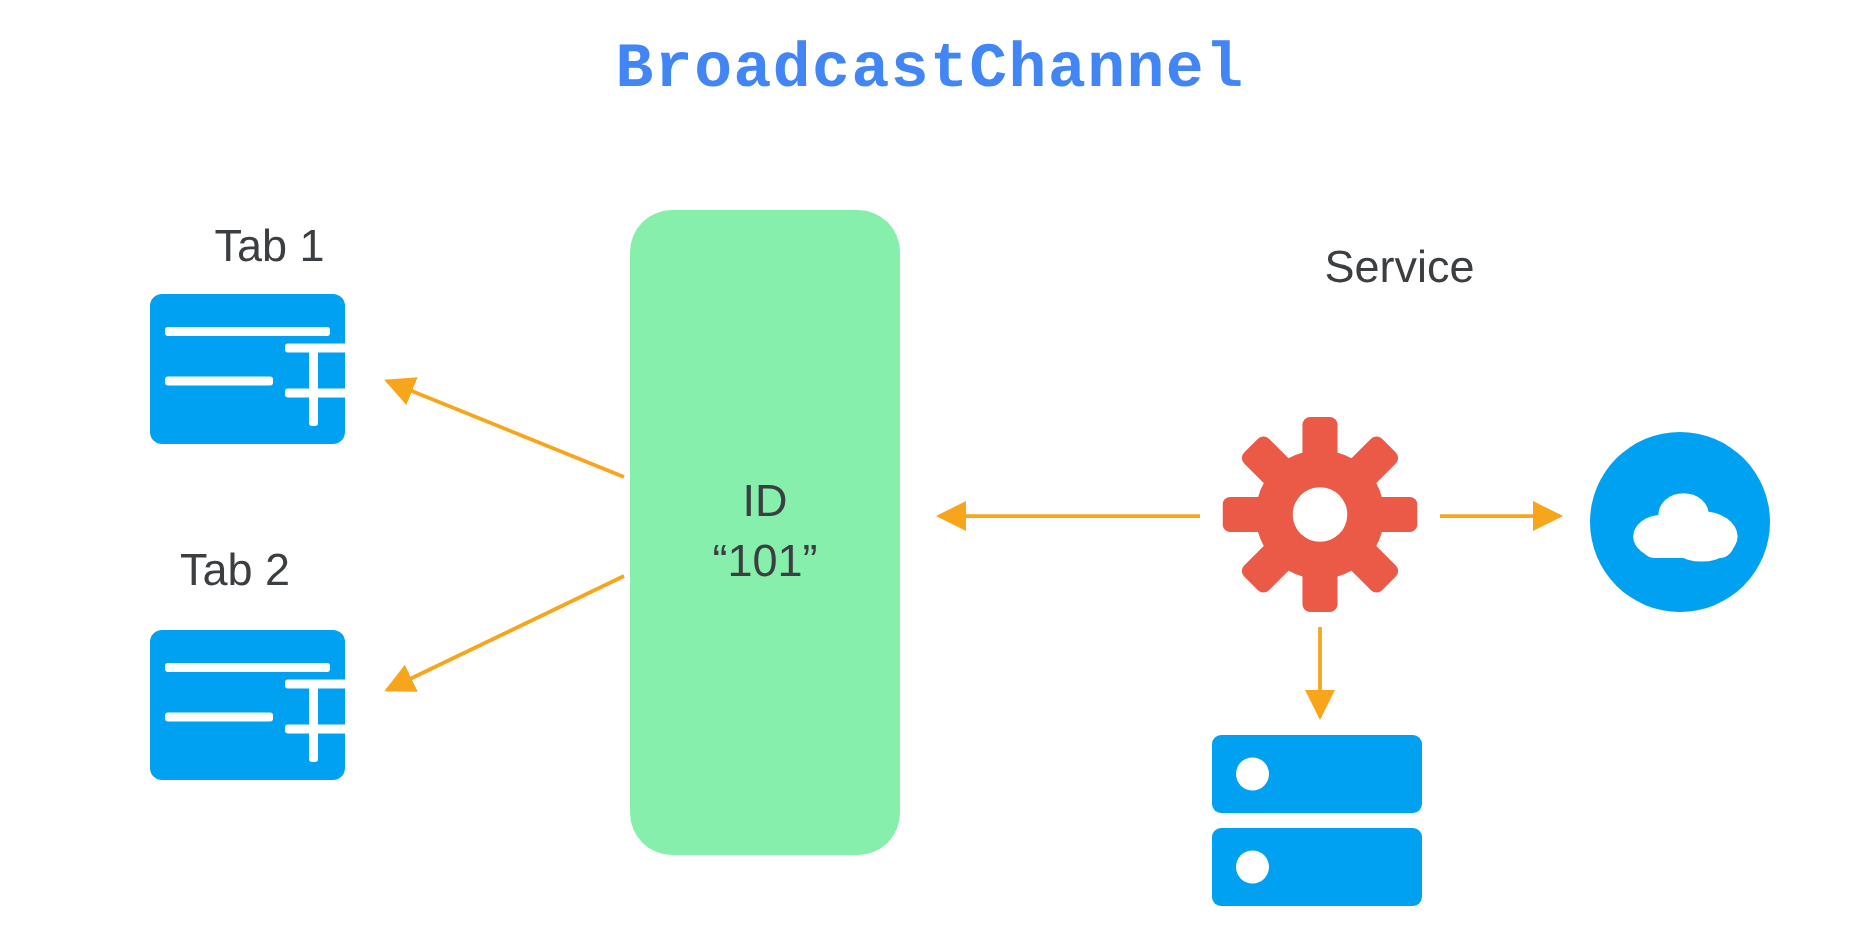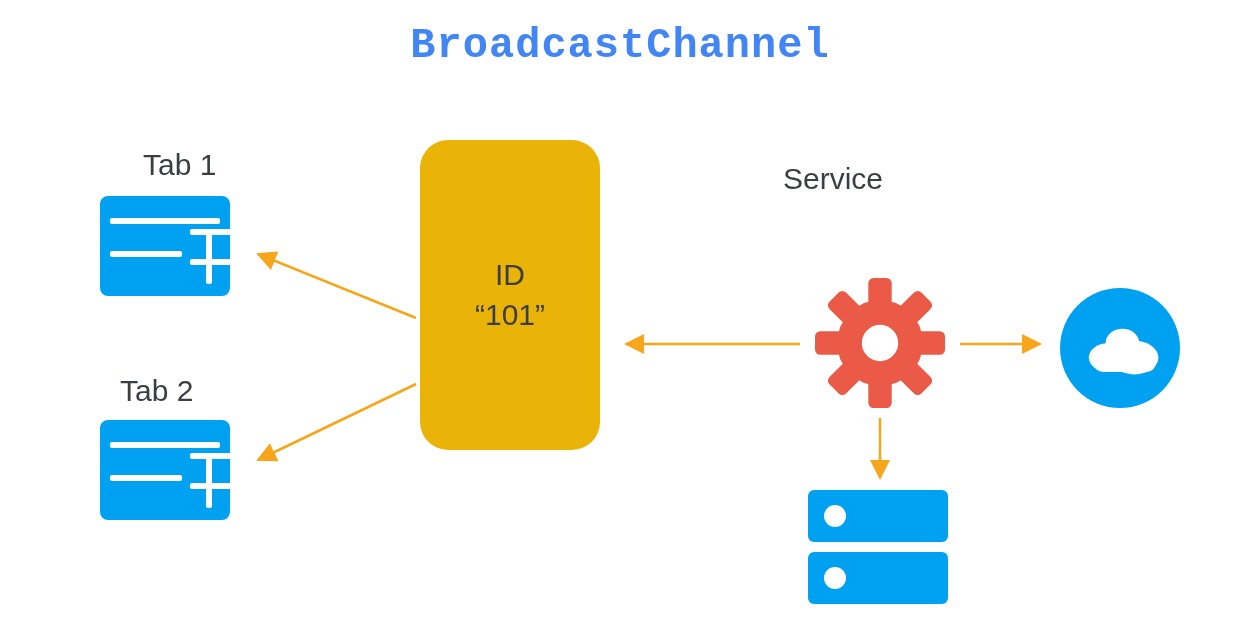--- a/index.html
+++ b/index.html
@@ -68,22 +68,22 @@
     background: #fff;
     border-radius: 2px;
   }
 
   
   .channel {
     position: absolute;
     left: 420px;
     top: 140px;
     width: 180px;
-    height: 310px;
-    background: #eab308;
+    height: 430px;
+    background: #86efac;
     border-radius: 28px;
     display: flex;
     align-items: center;
     justify-content: center;
     text-align: center;
   }
   .channel span {
     font-size: 30px;
     color: #3c3f42;
     line-height: 1.35;
@@ -139,33 +139,33 @@
 
 <div class="stage">
 
   <div class="title">BroadcastChannel</div>
 
   <div class="label" style="left:124px; top:148px;margin-left:19px;">Tab 1</div>
   <div class="win" style="left:100px; top:196px;">
     <div class="sidebar"></div>
   </div>
 
-  <div class="label" style="left:120px; top:374px;">Tab 2</div>
+  <div class="label" style="left:120px; top:364px;">Tab 2</div>
   <div class="win" style="left:100px; top:420px;">
     <div class="sidebar"></div>
   </div>
 
   <div class="channel">
     <span>
       <span>ID</span><br>
       <span>“101”</span>
     </span>
   </div>
 
-  <div class="label" style="left:783px; top:160px; text-align:left; width:200px; line-height:1.25;">
+  <div class="label" style="left:783px; top:160px; text-align:right; width:200px; line-height:1.25;">
     <span>Service</span><br>
   </div>
 
   <div class="gear" style="left:815px; top:278px;">
     <svg viewBox="0 0 100 100" width="130" height="130">
       <g fill="#EA5A47">
 
         <g transform="translate(50,50)">
           <g>
             <rect x="-9" y="-50" width="18" height="22" rx="4"></rect>

